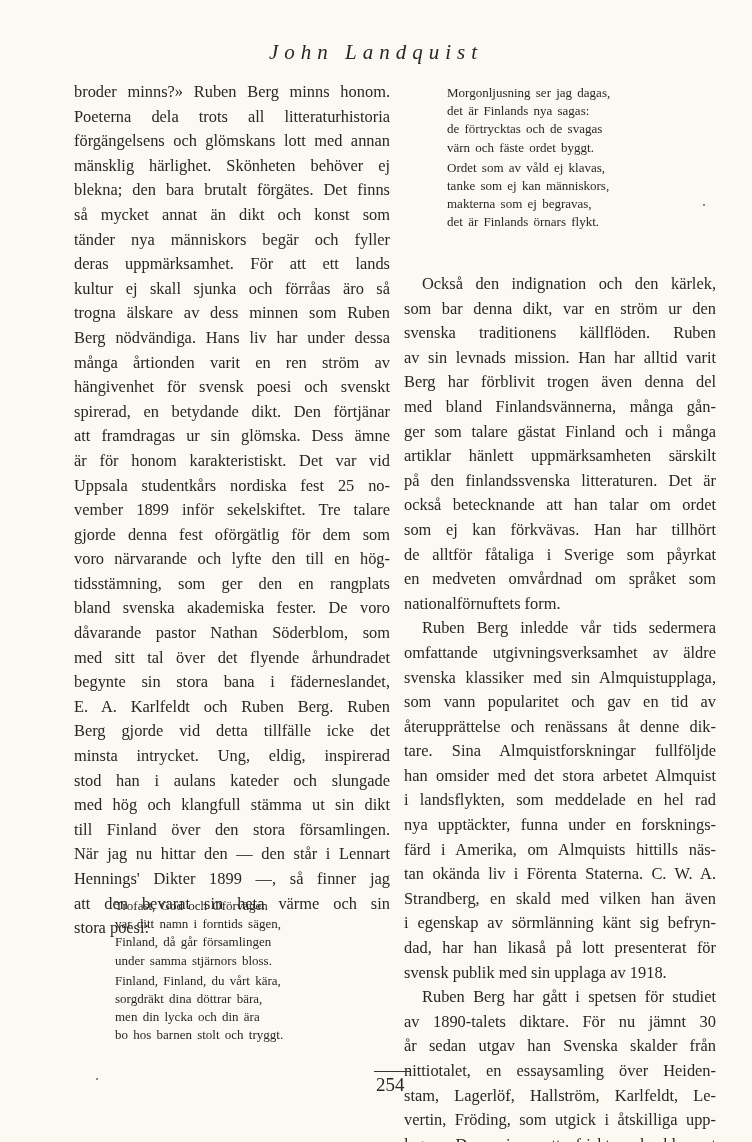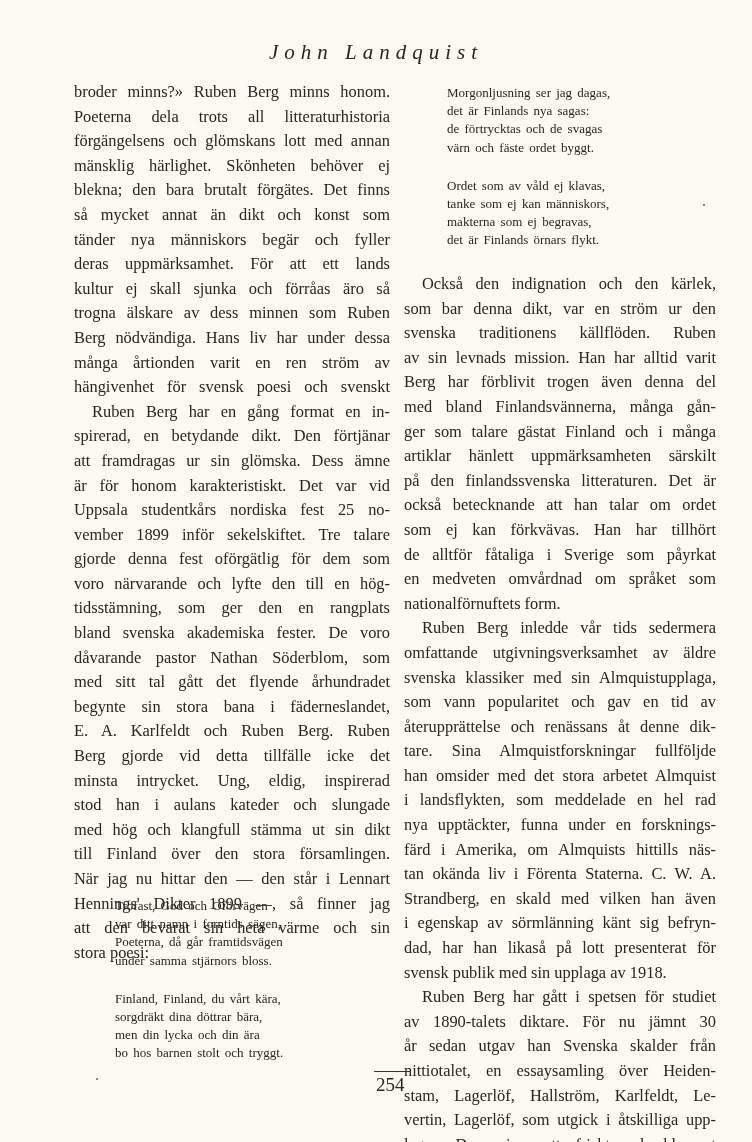--- a/index.html
+++ b/index.html
@@ -18,21 +18,21 @@
   .col { position:absolute; top:80px; width:316px; font-size:16.4px; line-height:24.6px; text-align:justify; }
   .col.left { left:74px; }
   .col.right { left:404px; width:312px; }
   .line { display:block; white-space:nowrap; text-align:justify; text-align-last:justify; height:24.6px; }
   .line.last { text-align-last:left; }
   .line.indent { padding-left:18px; }
   .poem { font-size:13px; line-height:18.2px; }
   .poem .vline { display:block; white-space:nowrap; height:18.2px; word-spacing:2px; }
   .poem-left { position:absolute; left:115px; top:897px; }
   .poem-right { position:absolute; left:447px; top:84px; }
-  .stanza + .stanza { margin-top:20px; }
+  .stanza + .stanza { margin-top:2px; }
   .pageno-rule { position:absolute; left:374px; top:1071px; width:36px; height:1px; background:#3a3430; }
   .pageno { position:absolute; left:376px; top:1074px; font-size:19px; color:#2a2622; }
   .speck { position:absolute; width:2px; height:2px; background:#6a625a; border-radius:1px; }
 </style>
 </head>
 <body>
 
 <div class="page">
   <div class="header">John Landquist</div>
 
@@ -43,49 +43,48 @@
       <span class="line">mänsklig härlighet. Skönheten behöver ej</span>
       <span class="line">blekna; den bara brutalt förgätes. Det finns</span>
       <span class="line">så mycket annat än dikt och konst som</span>
       <span class="line">tänder nya människors begär och fyller</span>
       <span class="line">deras uppmärksamhet. För att ett lands</span>
       <span class="line">kultur ej skall sjunka och förråas äro så</span>
       <span class="line">trogna älskare av dess minnen som Ruben</span>
       <span class="line">Berg nödvändiga. Hans liv har under dessa</span>
       <span class="line">många årtionden varit en ren ström av</span>
       <span class="line">hängivenhet för svensk poesi och svenskt</span>
-      <span class="line indent">Ruben Berg har en gång format en in-</span>
       <span class="line">spirerad, en betydande dikt. Den förtjänar</span>
       <span class="line">att framdragas ur sin glömska.  Dess ämne</span>
       <span class="line">är för honom karakteristiskt. Det var vid</span>
       <span class="line">Uppsala studentkårs nordiska fest 25 no-</span>
       <span class="line">vember 1899 inför sekelskiftet. Tre talare</span>
       <span class="line">gjorde denna fest oförgätlig för dem som</span>
       <span class="line">voro närvarande och lyfte den till en hög-</span>
       <span class="line">tidsstämning, som ger den en rangplats</span>
       <span class="line">bland svenska akademiska fester. De voro</span>
       <span class="line">dåvarande pastor Nathan Söderblom, som</span>
-      <span class="line">med sitt tal gått det flyende århundradet</span>
+      <span class="line">med sitt tal över det flyende århundradet</span>
       <span class="line">begynte sin stora bana i fäderneslandet,</span>
       <span class="line">E. A. Karlfeldt och Ruben Berg. Ruben</span>
       <span class="line">Berg gjorde vid detta tillfälle icke det</span>
       <span class="line">minsta intrycket. Ung, eldig, inspirerad</span>
       <span class="line">stod han i aulans kateder och slungade</span>
       <span class="line">med hög och klangfull stämma ut sin dikt</span>
       <span class="line">till Finland över den stora församlingen.</span>
       <span class="line">När jag nu hittar den — den står i Lennart</span>
       <span class="line">Hennings' Dikter 1899 —, så finner jag</span>
       <span class="line">att den bevarat sin heta värme och sin</span>
       <span class="line last">stora poesi:</span>
     </div>
   <div class="poem poem-left" id="poemleft">
       <div class="stanza">
         <span class="vline">Trofast, God och Oförvägen</span>
         <span class="vline">var ditt namn i forntids sägen,</span>
-        <span class="vline">Poeterna, då går framtidsvägen</span>
+        <span class="vline">Finland, då går församlingen</span>
         <span class="vline">under samma stjärnors bloss.</span>
       </div>
       <div class="stanza">
         <span class="vline">Finland, Finland, du vårt kära,</span>
         <span class="vline">sorgdräkt dina döttrar bära,</span>
         <span class="vline">men din lycka och din ära</span>
         <span class="vline">bo hos barnen stolt och tryggt.</span>
       </div>
     </div>
 
@@ -131,21 +130,21 @@
       <span class="line">tan okända liv i Förenta Staterna. C. W. A.</span>
       <span class="line">Strandberg, en skald med vilken han även</span>
       <span class="line">i egenskap av sörmlänning känt sig befryn-</span>
       <span class="line">dad, har han likaså på lott presenterat för</span>
       <span class="line last">svensk publik med sin upplaga av 1918.</span>
       <span class="line indent">Ruben Berg har gått i spetsen för studiet</span>
       <span class="line">av 1890-talets diktare. För nu jämnt 30</span>
       <span class="line">år sedan utgav han Svenska skalder från</span>
       <span class="line">nittiotalet, en essaysamling över Heiden-</span>
       <span class="line">stam, Lagerlöf, Hallström, Karlfeldt, Le-</span>
-      <span class="line">vertin, Lagerlöf, som utgick i åtskilliga upp-</span>
+      <span class="line">vertin, Fröding, som utgick i åtskilliga upp-</span>
       <span class="line">lagor. Den visar ett friskt och klarsynt</span>
     </div>
 
   <div class="pageno-rule"></div>
   <div class="pageno">254</div>
 
   <div class="speck" style="left:96px;top:1078px;"></div>
   <div class="speck" style="left:703px;top:204px;"></div>
 </div>
 

